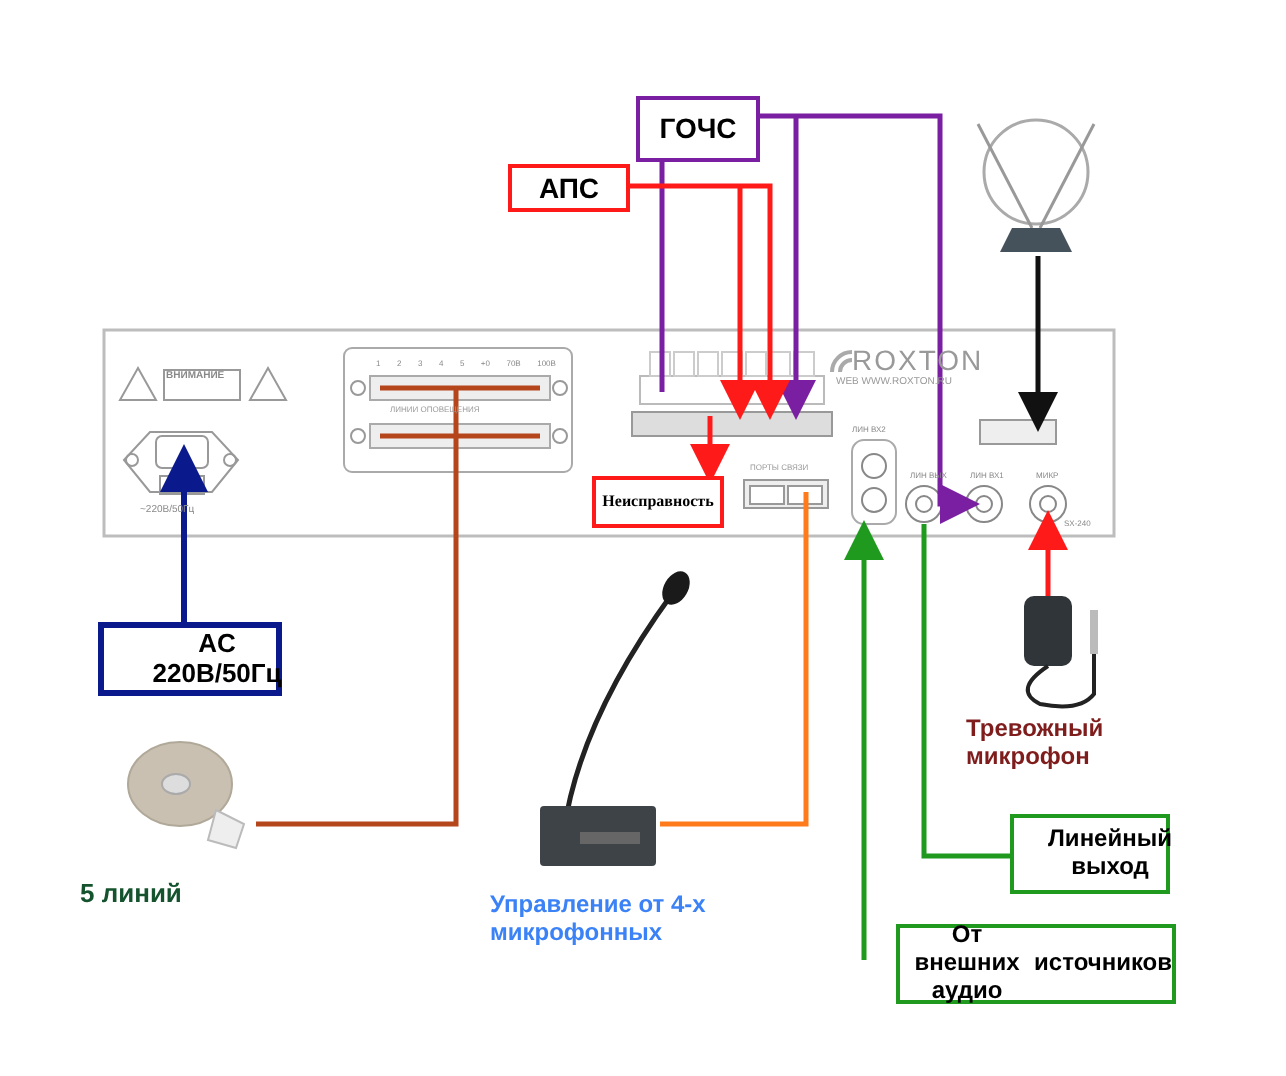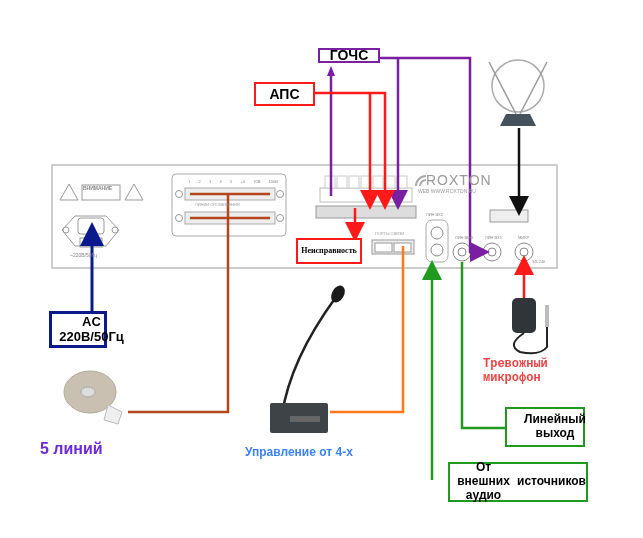--- a/index.html
+++ b/index.html
@@ -154,48 +154,49 @@
     <rect x="290" y="416" width="30" height="6" fill="#666"></rect>
   </g>
 
   <g>
     <rect x="512" y="298" width="24" height="35" rx="5" fill="#2f3538"></rect>
     <path d="M524,333 Q506,345 520,352 Q540,356 547,347 L547,314" stroke="#222" stroke-width="2" fill="none"></path>
     <rect x="545" y="305" width="4" height="22" fill="#bbb"></rect>
   </g>
 </svg>
 
-<div class="box" style="left:318px;top:48px;width:62px;height:15px;border:2px solid #7b1fa2;font-size:14px;">ГОЧС</div>
+<div class="box" style="left:318px;top:48px;width:62px;height:33px;border:2px solid #7b1fa2;font-size:14px;">ГОЧС</div>
 <div class="box" style="left:254px;top:82px;width:61px;height:24px;border:2px solid #ff1a1a;font-size:14px;">АПС</div>
 <div class="box" style="left:296px;top:238px;width:66px;height:26px;border:2px solid #ff1a1a;font-size:8px;font-family:Liberation Serif, serif;">Неисправность</div>
 
-<div class="box" style="left:49px;top:311px;width:58px;height:37px;border:3px solid #0a1a8c;font-size:13px;flex-direction:column;padding-left:27px;">
+<div class="box" style="left:49px;top:311px;width:92px;height:37px;border:3px solid #0a1a8c;font-size:13px;flex-direction:column;padding-left:27px;">
   <span>AC</span>
   <span>220В/50Гц</span>
 </div>
 
 <div class="box" style="left:505px;top:407px;width:80px;height:40px;border:2px solid #1f9a1f;font-size:12px;flex-direction:column;padding-left:20px;">
   <span>Линейный</span>
   <span>выход</span>
 </div>
 
 <div class="box" style="left:448px;top:462px;width:140px;height:40px;border:2px solid #1f9a1f;font-size:12px;flex-direction:row;">
   <span>От внешних аудио</span>
   <span>источников</span>
 </div>
 
-<div class="lbl" style="left:40px;top:440px;width:120px;font-size:16px;color:#6d28d9;">
+<div class="lbl" style="left:40px;top:440px;width:120px;font-size:13px;color:#14532d;">
   <div>5 линий</div>
 </div>
 
 <div class="lbl" style="left:245px;top:446px;width:140px;font-size:12px;color:#3b82f6;">
   <div>Управление от 4-х</div>
-</div>
-
-<div class="lbl" style="left:483px;top:358px;width:90px;font-size:12px;color:#ef4444;font-family:Liberation Mono, monospace;">
+  <div>микрофонных</div>
+</div>
+
+<div class="lbl" style="left:483px;top:358px;width:90px;font-size:12px;color:#7f1d1d;">
   <div>Тревожный</div>
   <div>микрофон</div>
 </div>
 
 <div class="lbl" style="left:426px;top:172px;font-size:14px;font-weight:normal;color:#999;letter-spacing:1px;">ROXTON</div>
 <div class="lbl" style="left:418px;top:189px;font-size:5px;font-weight:normal;color:#999;">WEB WWW.ROXTON.RU</div>
 <div class="lbl" style="left:83px;top:186px;width:36px;font-size:5px;color:#888;">ВНИМАНИЕ</div>
 <div class="lbl" style="left:70px;top:253px;font-size:5px;font-weight:normal;color:#888;">~220В/50Гц</div>
 <div class="lbl" style="left:195px;top:203px;font-size:4px;font-weight:normal;color:#999;">ЛИНИИ ОПОВЕЩЕНИЯ</div>
 <div class="lbl" style="left:375px;top:232px;font-size:4px;font-weight:normal;color:#999;">ПОРТЫ СВЯЗИ</div>

